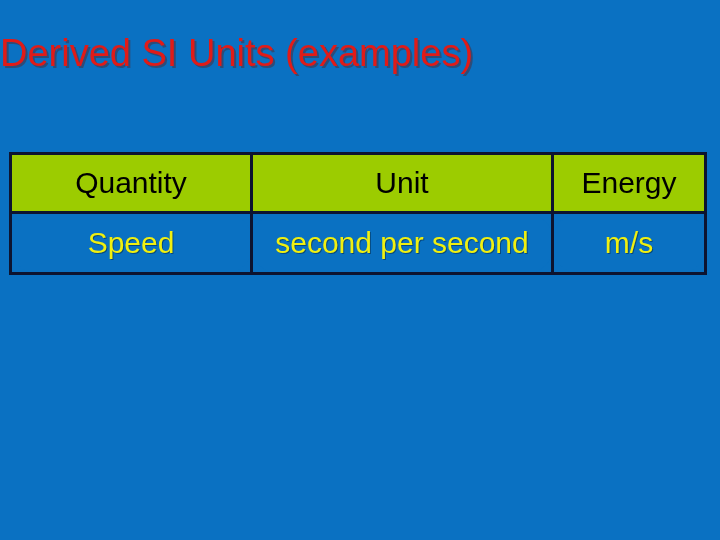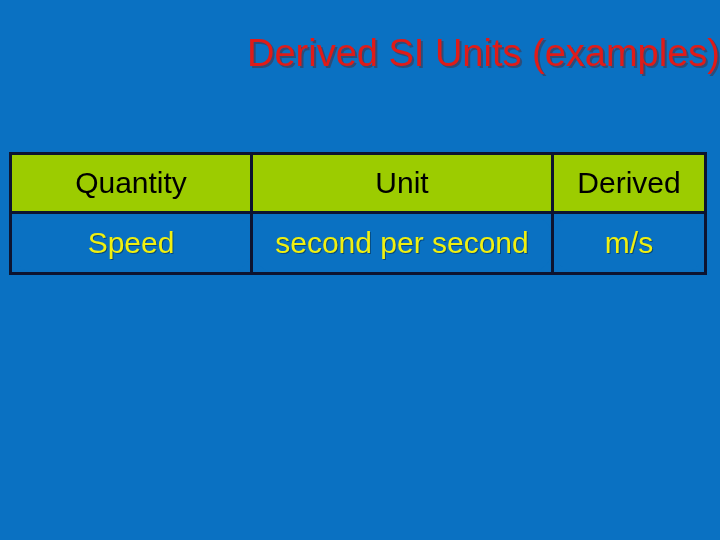--- a/index.html
+++ b/index.html
@@ -19,21 +19,21 @@
     position: absolute;
     inset: 0;
     background: #0a71c2;
   }
 
   .slide-title {
     position: absolute;
     left: 0;
     top: 30px;
     width: 720px;
-    text-align: right;
+    text-align: left;
     font-size: 38px;
     line-height: 46px;
     color: #e01b18;
     font-weight: normal;
     letter-spacing: 0px;
     text-shadow: 2px 2px 0 rgba(90, 30, 30, 0.45);
     white-space: nowrap;
   }
 
   .units-table {
@@ -94,21 +94,21 @@
   <table class="units-table">
     <colgroup>
       <col class="col-quantity">
       <col class="col-unit">
       <col class="col-symbol">
     </colgroup>
     <thead>
       <tr>
         <th>Quantity</th>
         <th>Unit</th>
-        <th>Derived</th>
+        <th>Energy</th>
       </tr>
     </thead>
     <tbody>
       <tr>
         <td>Speed</td>
         <td>second per second</td>
         <td>m/s</td>
       </tr>
     </tbody>
   </table>

